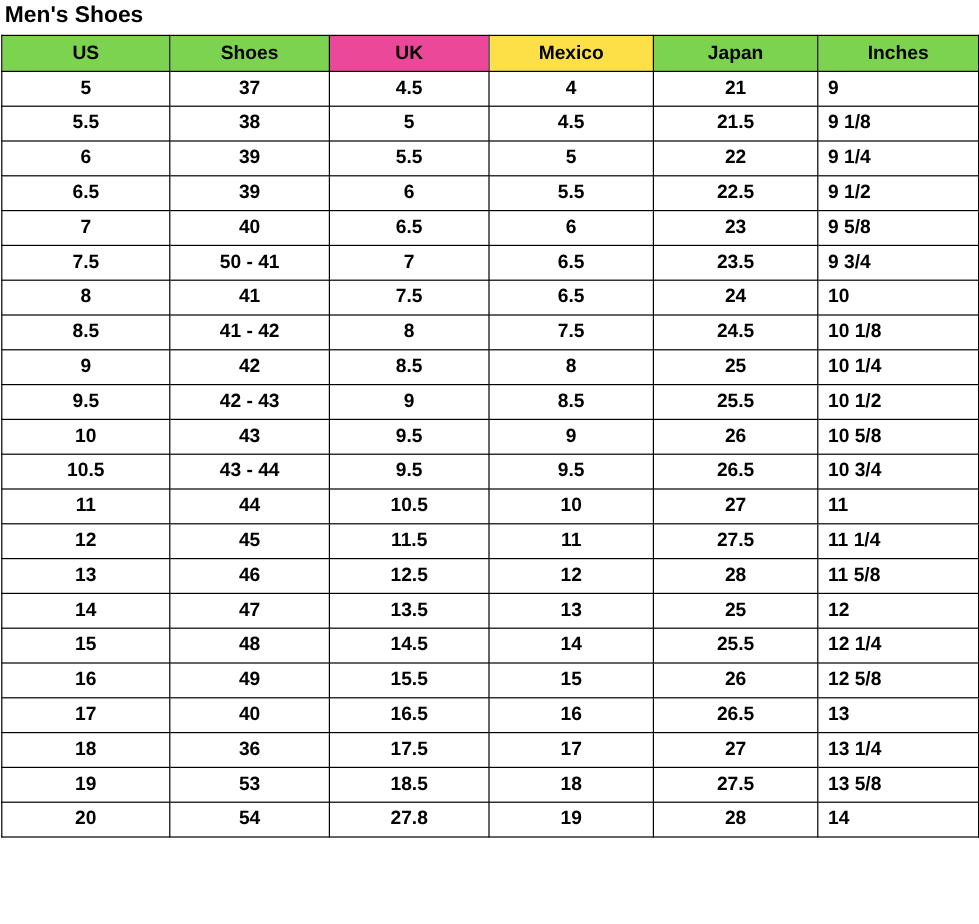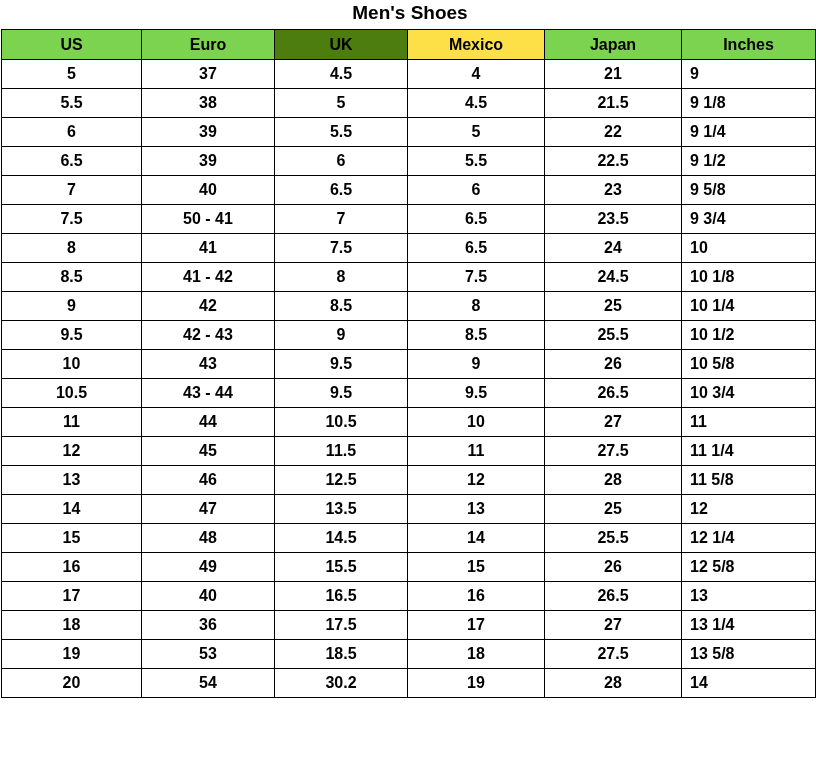--- a/index.html
+++ b/index.html
@@ -19,21 +19,20 @@
     height: 770px;
     position: relative;
     box-sizing: border-box;
   }
   .page-title {
     font-size: 19px;
     font-weight: bold;
     color: #000000;
     padding: 2px 0 5px 4px;
     line-height: 22px;
-    text-align: center;
   }
   table.size-table {
     border-collapse: collapse;
     width: 814px;
     margin-left: 1px;
     table-layout: fixed;
   }
   table.size-table th,
   table.size-table td {
     border: 1px solid #000000;
@@ -80,22 +79,22 @@
       <col class="c0">
         <col class="c1">
         <col class="c2">
         <col class="c3">
         <col class="c4">
         <col class="c5">
     </colgroup>
     <thead>
       <tr>
         <th style="background: rgb(124, 211, 79);">US</th>
-        <th style="background: rgb(124, 211, 79);">Euro</th>
-        <th style="background: #4d7c0f;">UK</th>
+        <th style="background: rgb(124, 211, 79);">Shoes</th>
+        <th style="background: #ec4899;">UK</th>
         <th style="background: #fde047;">Mexico</th>
         <th style="background: rgb(124, 211, 79);">Japan</th>
         <th style="background: rgb(124, 211, 79); margin-top: 16px;">Inches</th>
       </tr>
     </thead>
     <tbody id="tbody">
         <tr>
           <td>5</td>
           <td>37</td>
           <td>4.5</td>
@@ -259,21 +258,21 @@
           <td>19</td>
           <td>53</td>
           <td>18.5</td>
           <td>18</td>
           <td>27.5</td>
           <td class="left">13 5/8</td>
         </tr>
         <tr>
           <td>20</td>
           <td>54</td>
-          <td>30.2</td>
+          <td>27.8</td>
           <td>19</td>
           <td>28</td>
           <td class="left">14</td>
         </tr>
       </tbody>
   </table>
 
 </div>
 
 </body></html>

